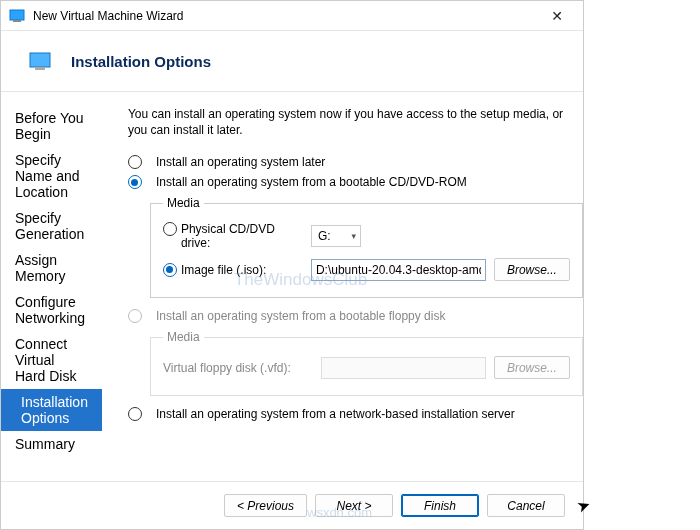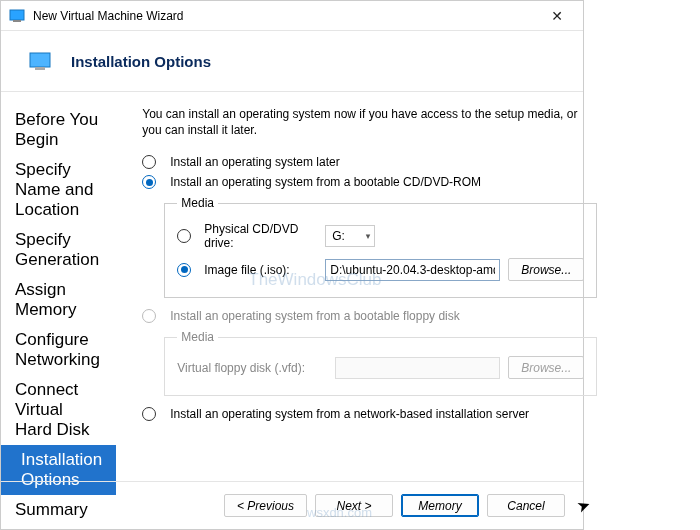--- a/index.html
+++ b/index.html
@@ -8,35 +8,35 @@
   .titlebar { height: 30px; border-bottom: 1px solid #e5e5e5; display: flex; align-items: center; padding: 0 4px 0 8px; }
   .titlebar-icon { width: 16px; height: 16px; margin-right: 8px; display:inline-flex; align-items:center; justify-content:center; }
   .titlebar-title { flex: 1; font-size: 12px; }
   .close-btn { width: 44px; height: 22px; display:flex; align-items:center; justify-content:center; font-size:14px; color:#222; cursor:default; }
   .header { height: 60px; display:flex; align-items:center; padding: 0 28px; }
   .header-icon { width: 22px; height: 22px; margin-right: 20px; display:flex; align-items:center; justify-content:center; }
   .header-title { font-size: 15px; font-weight: 600; color: #0a2a5c; }
   .divider { height:1px; background:#e5e5e5; margin: 0; }
   .body { flex:1; display:flex; min-height:0; }
   .sidebar { width: 190px; padding: 13px 0 0 0; }
-  .sidebar-item { padding: 5px 14px; font-size: 17px; color:#000; cursor:default; }
+  .sidebar-item { padding: 5px 14px; font-size: 14px; color:#000; cursor:default; }
   .sidebar-item.selected { background: #2173cc; color:#fff; padding-left: 20px; }
   .content { flex:1; padding: 14px 16px 12px 4px; margin-left: 22px; }
   .desc { font-size: 12px; color:#000; margin-bottom: 14px; line-height:1.35; }
   .opt { display:flex; align-items:center; gap:14px; padding: 3px 0; font-size:12px; }
   .opt.disabled { color:#888; }
   .radio { width:14px; height:14px; border-radius:50%; border:1px solid #333; display:inline-flex; align-items:center; justify-content:center; background:#fff; flex-shrink:0; }
   .radio.checked { border-color:#0067c0; }
   .radio.checked::after { content:""; width:7px; height:7px; background:#0067c0; border-radius:50%; }
   .radio.disabled { border-color:#bbb; }
   fieldset.media { margin: 4px 0 8px 22px; border:1px solid #ccc; padding: 8px 12px 12px 12px; font-size:12px; position:relative; }
   fieldset.media.disabled { color:#888; border-color:#ddd; }
   fieldset.media > legend { padding:0 4px; font-size:12px; }
   .row { display:flex; align-items:center; gap:8px; padding:4px 0; }
-  .row-label { flex-shrink:0; display:flex; align-items:center; gap:13px; width:140px; }
+  .row-label { flex-shrink:0; display:flex; align-items:flex-start; gap:4px; width:140px; }
   .select { width:50px; height:22px; border:1px solid #ccc; display:flex; align-items:center; justify-content:space-between; padding:0 4px 0 6px; font-size:12px; background:#fff; }
   .chev { font-size:9px; color:#555; }
   .txt { flex:1; height:22px; border:1px solid #88a7c7; padding:2px 4px; font-size:12px; color:#000; background:#fff; }
   .txt.disabled { border-color:#ddd; background:#fafafa; }
   .btn { height:23px; border:1px solid #ccc; background:#fdfdfd; padding:0 12px; font-size:12px; display:flex; align-items:center; justify-content:center; border-radius:2px; cursor:default;font-style:italic; }
   .btn.disabled { color:#a0a0a0; }
   .watermark { position:absolute; color:rgba(120,160,200,0.35); font-size:17px; pointer-events:none; }
   .footer { border-top:1px solid #e5e5e5; padding:12px 18px; display:flex; justify-content:flex-end; gap:8px; }
   .footer .btn { min-width:78px; }
   .btn.default { border-color:#0067c0; box-shadow:0 0 0 1px #0067c0 inset; }
@@ -144,20 +144,20 @@
         <span class="radio"></span>
         <span>Install an operating system from a network-based installation server</span>
       </div>
 
     </div>
   </div>
 
   <div class="footer">
     <div class="btn">&lt; Previous</div>
     <div class="btn">Next &gt;</div>
-    <div class="btn default">Memory</div>
+    <div class="btn default">Finish</div>
     <div class="btn">Cancel</div>
   </div>
 
   <span class="watermark" style="left:307px; top:505px; font-size:13px;">wsxdn.com</span>
   <span class="cursor-arrow">➤</span>
 
 </div>
 
 </body></html>

